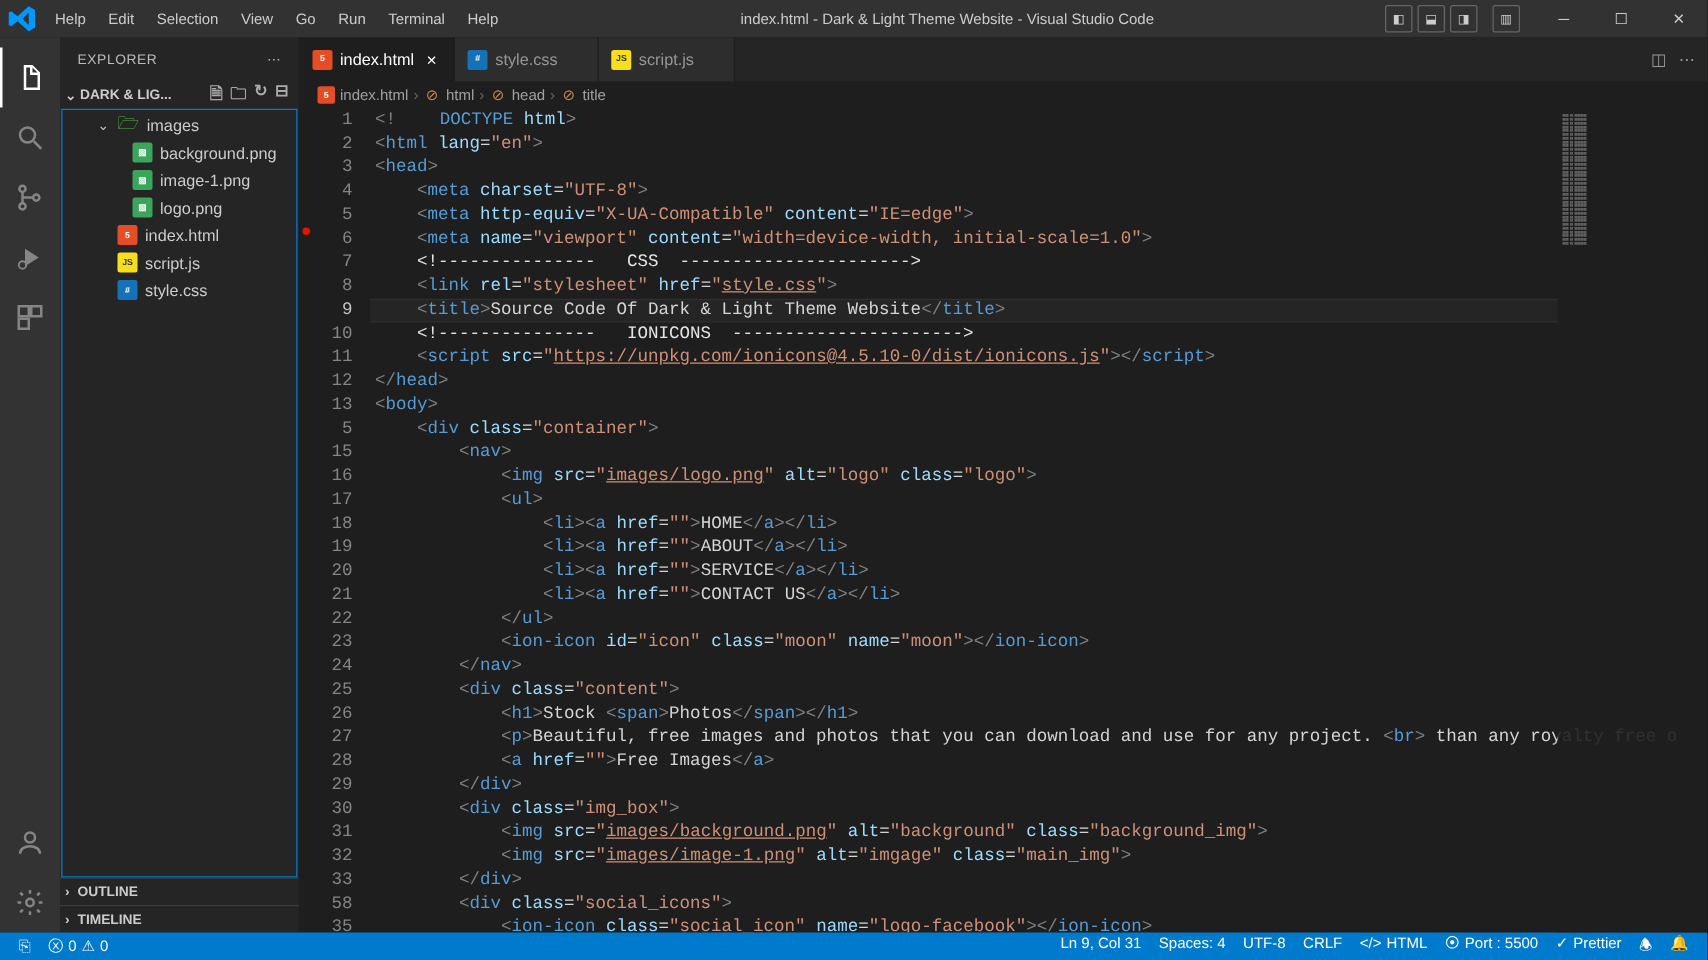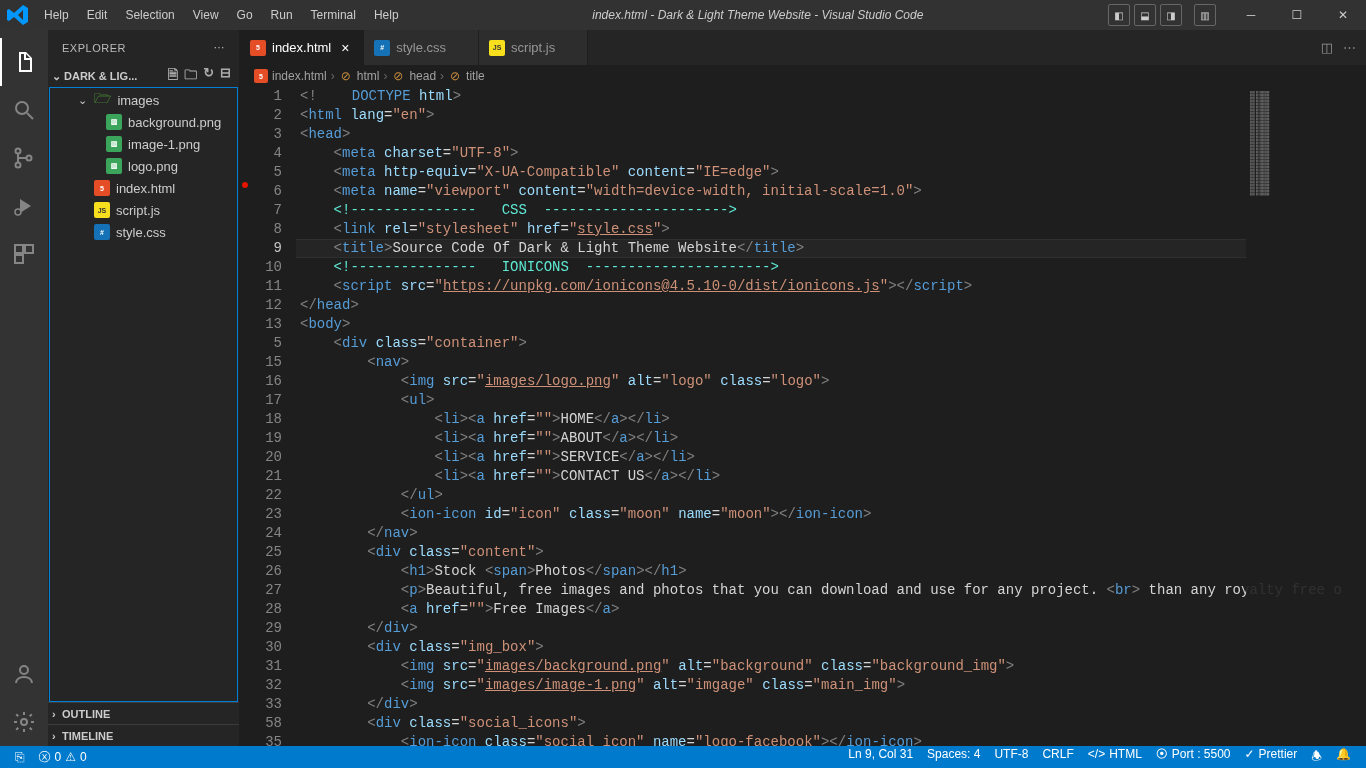--- a/index.html
+++ b/index.html
@@ -20,21 +20,21 @@
   height: 30px;
   background: #323233;
   display: flex;
   align-items: center;
   color: #cccccc;
   font-size: 12px;
 }
 .title-bar .logo { width: 35px; display: flex; justify-content: center; }
 .menu-bar { display: flex; gap: 0; }
 .menu-item { padding: 6px 9px; cursor: pointer; }
-.title-center { flex: 1; text-align: center; color: #cccccc; font-style: italic; }
+.title-center { flex: 1; text-align: center; color: #cccccc; }
 .window-controls { display: flex; gap: 0; align-items: center; }
 .wc-group { display: flex; gap: 4px; margin-right: 12px; }
 .wc { width: 46px; height: 30px; display: flex; align-items: center; justify-content: center; cursor: pointer; }
 .layout-btn { width: 22px; height: 22px; display: flex; align-items: center; justify-content: center; cursor: pointer; border: 1px solid #666; border-radius: 2px; font-size: 10px; }
 
 
 .main { flex: 1; display: flex; min-height: 0; }
 .activity-bar {
   width: 48px;
   background: #333333;
@@ -158,21 +158,21 @@
 .code { flex: 1; white-space: pre; overflow: hidden; position: relative; }
 .code-line { height: 19px; padding-left: 4px; }
 .code-line.current { background: rgba(255,255,255,0.03); border-top: 1px solid rgba(255,255,255,0.05); border-bottom: 1px solid rgba(255,255,255,0.05); box-sizing: border-box; line-height: 17px; }
 
 
 .c-tag { color: #569cd6; }
 .c-br  { color: #808080; }
 .c-attr{ color: #9cdcfe; }
 .c-str { color: #ce9178; }
 .c-text{ color: #d4d4d4; }
-.c-comm{ color: #5eead4; }
+.c-comm{ color: #e5e5e5; }
 .c-doc { color: #569cd6; padding-left: 35px; }
 .c-ul  { text-decoration: underline; }
 
 .minimap {
   position: absolute;
   right: 0; top: 0;
   width: 120px; height: 100%;
   background: #1e1e1e;
   opacity: 0.9;
 }

